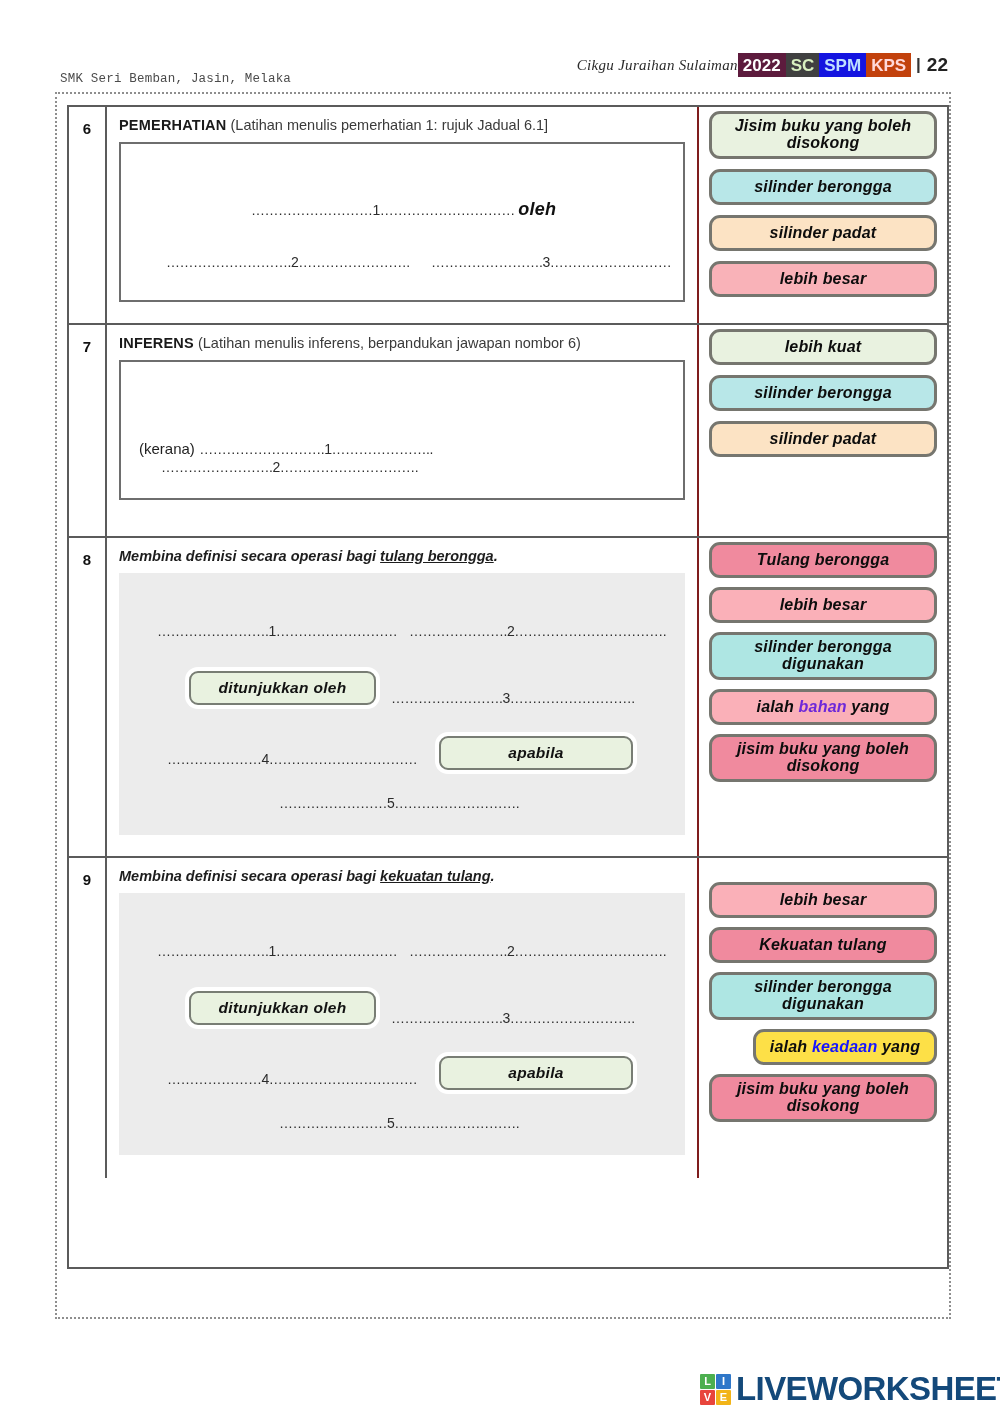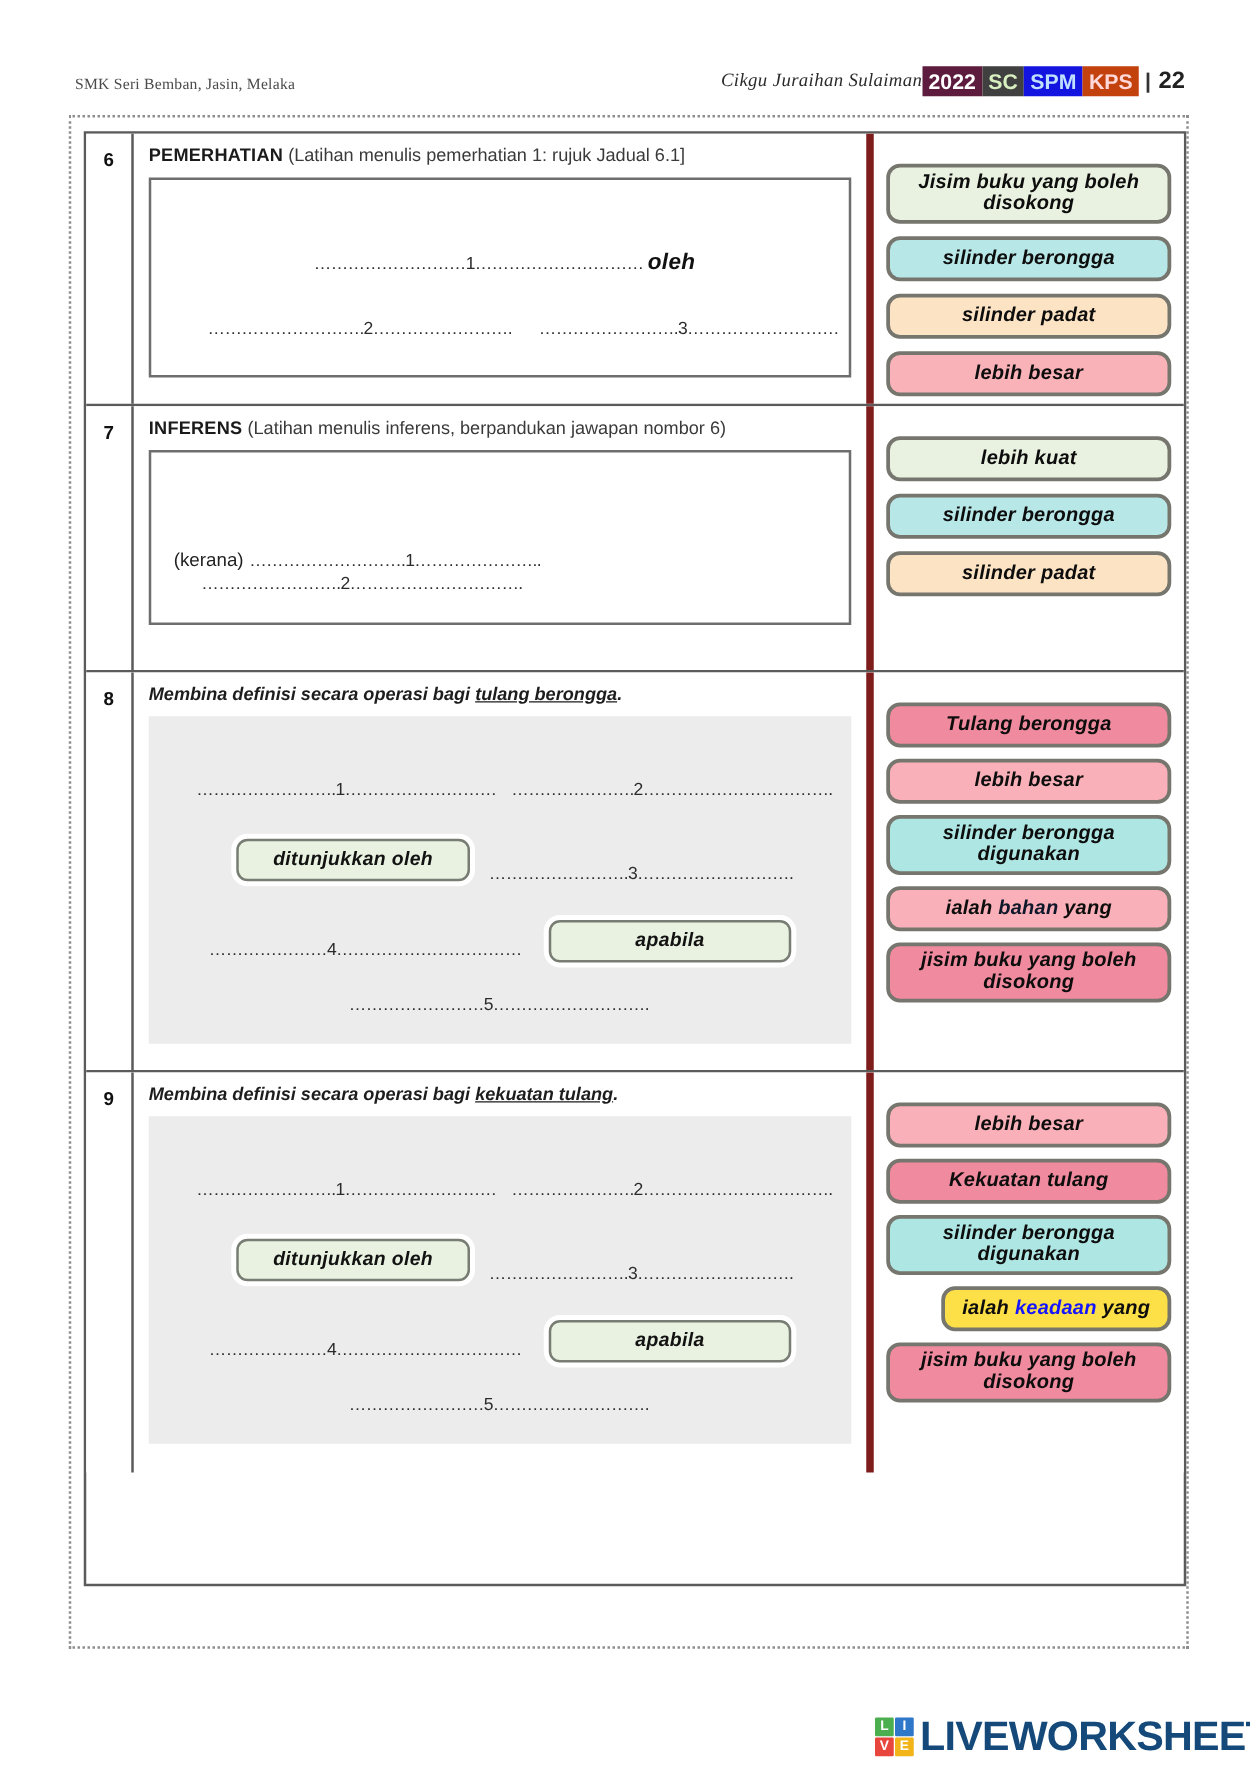--- a/index.html
+++ b/index.html
@@ -10,23 +10,23 @@
     position:relative;
     overflow:hidden;
   }
 
   
   .page-header{
     position:absolute;
     left:0; top:52px; width:1000px; height:32px;
   }
   .school-name{
-    position:absolute; left:60px; top:8px;
+    position:absolute; left:60px; top:20px;
     font-size:12.5px; color:#4b4b4b; letter-spacing:.2px;
-    font-family:Liberation Serif, serif;
+    font-family:Liberation Mono, monospace;
   }
   .header-right{
     position:absolute; right:52px; top:0px;
     display:flex; align-items:center; height:26px;
   }
   .teacher-name{
     font-family:"Liberation Serif", serif;
     font-style:italic;
     font-size:15px;
     color:#2b2b2b;
@@ -73,27 +73,27 @@
   .trow:last-child{ border-bottom:none; }
   .num-cell{
     width:38px; flex:0 0 38px;
     border-right:2px solid #5b5b5b;
     display:flex; justify-content:center;
     padding-top:13px;
     font-weight:bold; font-size:15px; color:#111;
   }
   .body-cell{
     flex:1 1 auto;
-    border-right:6px solid #7f1d1d;
+    border-right:2px solid #7f1d1d;
     padding:10px 12px 12px 12px;
     position:relative;
   }
   .pill-cell{
     width:248px; flex:0 0 248px;
-    padding:24px 10px;
+    padding:4px 10px;
     display:flex; flex-direction:column; justify-content:flex-start;
     gap:10px;
   }
 
   
   .prompt{
     font-size:14.5px; color:#3a3a3a; line-height:1.2;
     font-family:"Liberation Sans", sans-serif;
     margin-bottom:8px; white-space:nowrap;
   }
@@ -303,21 +303,21 @@
       <div class="pill" style="background:#f08a9e;">
         <span>Tulang berongga</span>
       </div>
       <div class="pill" style="background:#fab0b8;">
         <span>lebih besar</span>
       </div>
       <div class="pill two-line" style="background:#aee6e3;">
         <span>silinder berongga digunakan</span>
       </div>
       <div class="pill" style="background:#fab0b8;">
-        <span>ialah <span class="hl" style="color: #0f172a;">bahan</span> yang</span>
+        <span>ialah <span class="hl" style="color: #6d28d9;">bahan</span> yang</span>
       </div>
       <div class="pill two-line" style="background:#f08a9e;">
         <span>jisim buku yang boleh disokong</span>
       </div>
     </div>
   </div>
 
   <div class="trow" style="height:320px;">
     <div class="num-cell">9</div>
     <div class="body-cell">

